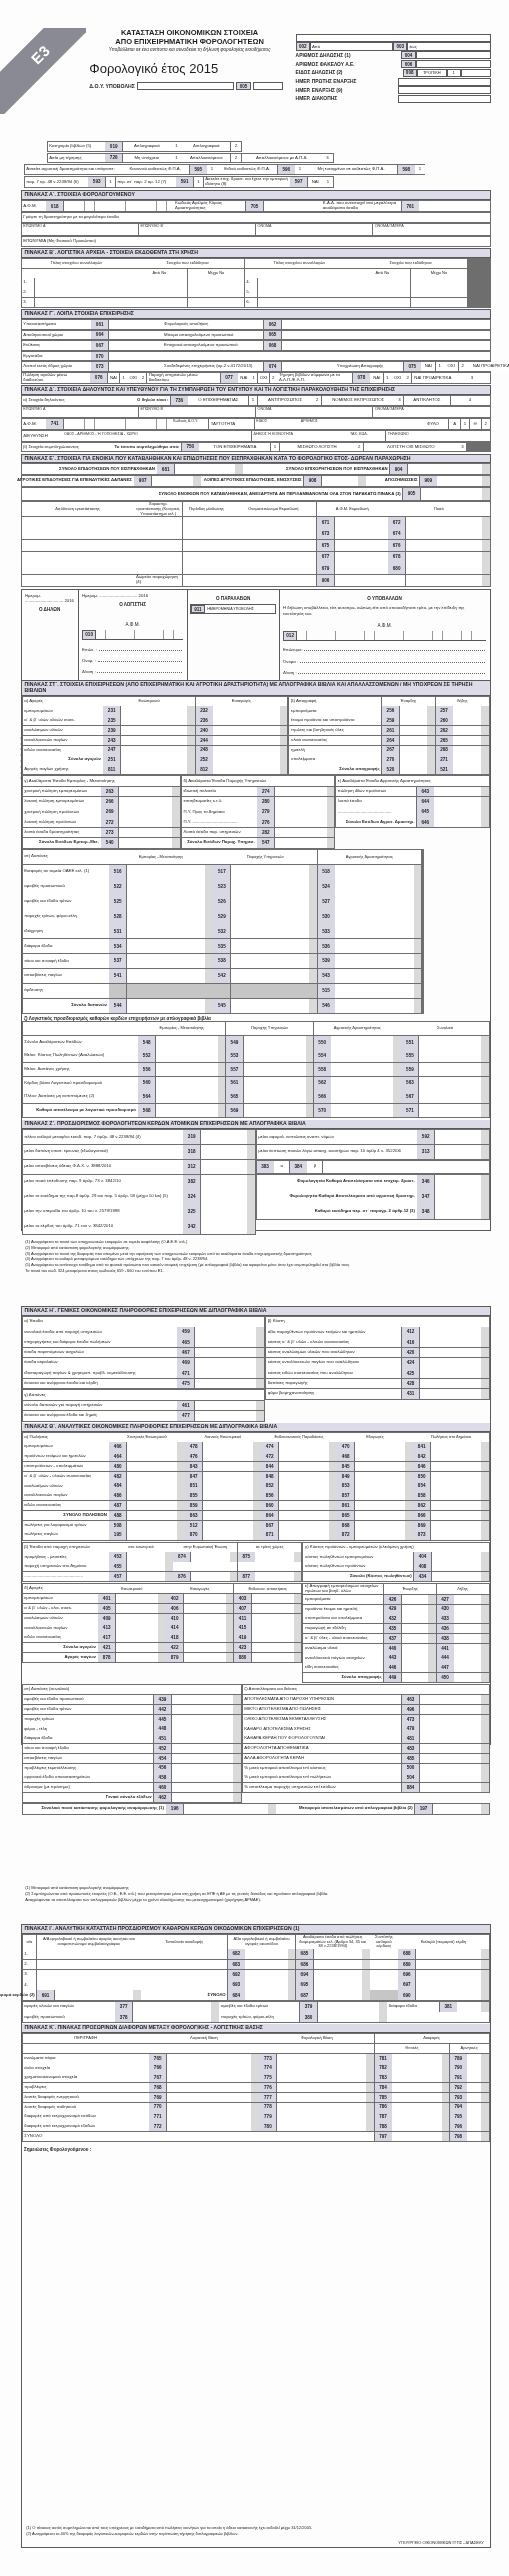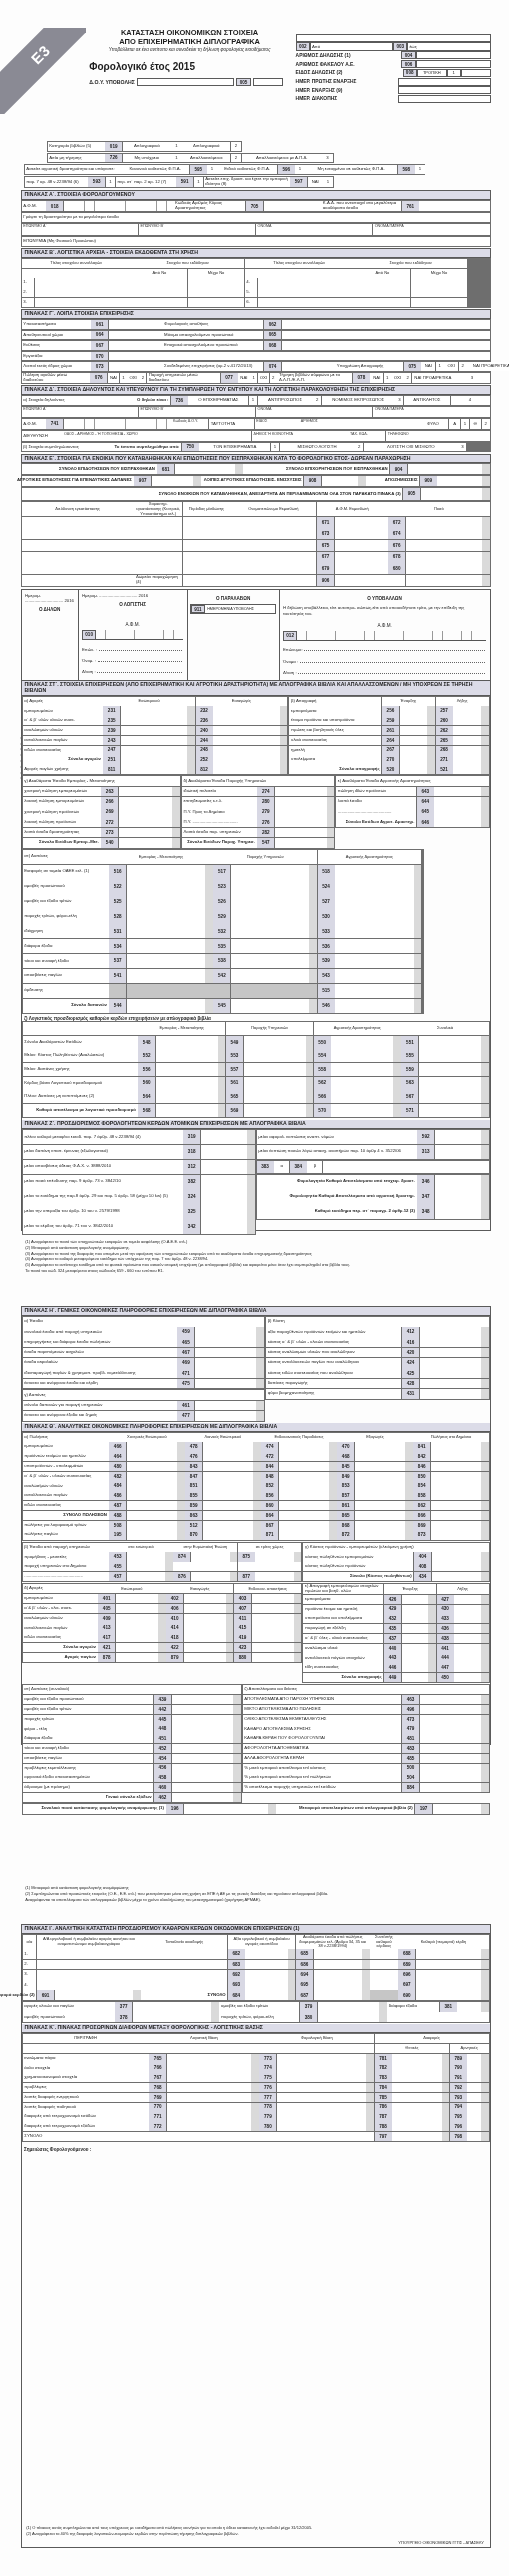--- a/index.html
+++ b/index.html
@@ -29,21 +29,21 @@
   .note-line{font-size:4px;line-height:1.45;color:#222}
   .mt2{margin-top:1.1px}.mt4{margin-top:2.3px}.mt6{margin-top:3.4px}
   
   .p1head{display:flex;position:relative;min-height:109px}
   .badge{position:absolute;left:-20.6px;top:0;width:86px;height:86px;overflow:hidden}
   .badge .band{position:absolute;left:-34px;top:10.3px;width:149px;height:33px;background:#8a8a94;transform:rotate(-45deg);display:flex;align-items:center;justify-content:center}
   .badge .e3{color:#fff;font-size:15px;font-weight:bold;transform:rotate(0deg);letter-spacing:0.6px}
   .headmid{flex:1;padding-left:63px}
   .t1{font-size:7.5px;font-weight:bold;text-align:center}
   .t2{font-size:4.6px;font-style:italic;text-align:center;margin-top:1.7px}
-  .year{font-size:10px;font-weight:bold;margin:9.2px 0 5.7px 5.7px}
+  .year{font-size:13px;font-weight:normal;margin:9.2px 0 5.7px 5.7px}
   .doyrow{display:flex;align-items:center;gap:2.3px;margin-left:5.7px}
   .doylab{font-size:5.2px;font-weight:bold}
   .wbox{border:0.6px solid #5a5a5a;background:#fff;height:8px;box-sizing:border-box}
   .codebox{background:#d8d8e4;border:0.6px solid #5a5a5a;font-size:4.6px;font-weight:bold;padding:0.6px 2.3px;line-height:1.1}
   .headright{width:195px;flex:none;padding-top:5.7px}
   .hr{display:flex;align-items:center;margin-top:0.6px}
   .hr .hlab{flex:1;font-size:4.9px;font-weight:bold}
   .hr .hval{display:flex;flex:none;align-items:stretch}
   .books{margin:4.6px 0 0 26px}
   .books .tbl{width:auto;margin-top:1.1px}
@@ -71,21 +71,21 @@
 
 <section class="pg" id="p1" style="top:27.5px">
   <div class="p1head">
     <div class="badge">
       <div class="band">
           <span class="e3">Ε3</span>
         </div>
     </div>
     <div class="headmid">
       <div class="t1">ΚΑΤΑΣΤΑΣΗ ΟΙΚΟΝΟΜΙΚΩΝ ΣΤΟΙΧΕΙΑ</div>
-      <div class="t1">ΑΠΟ ΕΠΙΧΕΙΡΗΜΑΤΙΚΗ ΔΙΠΛΟΓΡΑΦΙΚΑ</div>
+      <div class="t1">ΑΠΟ ΕΠΙΧΕΙΡΗΜΑΤΙΚΗ ΦΟΡΟΛΟΓΗΤΕΩΝ</div>
       <div class="t2">Υποβάλλεται σε ένα αντίτυπο και συνοδεύει τη δήλωση φορολογίας εισοδήματος</div>
       <div class="year">Φορολογικό έτος 2015</div>
       <div class="doyrow">
         <span class="doylab">Δ.Ο.Υ. ΥΠΟΒΟΛΗΣ</span>
         <span class="wbox" style="width:97px"></span>
         <span class="codebox">005</span>
         <span class="wbox" style="width:30px"></span>
       </div>
     </div>
     <div class="headright">

